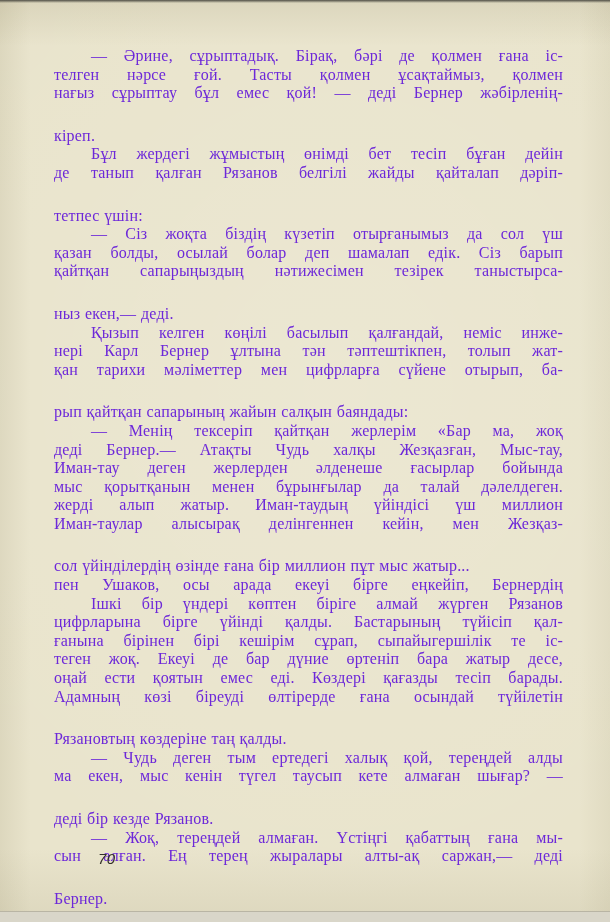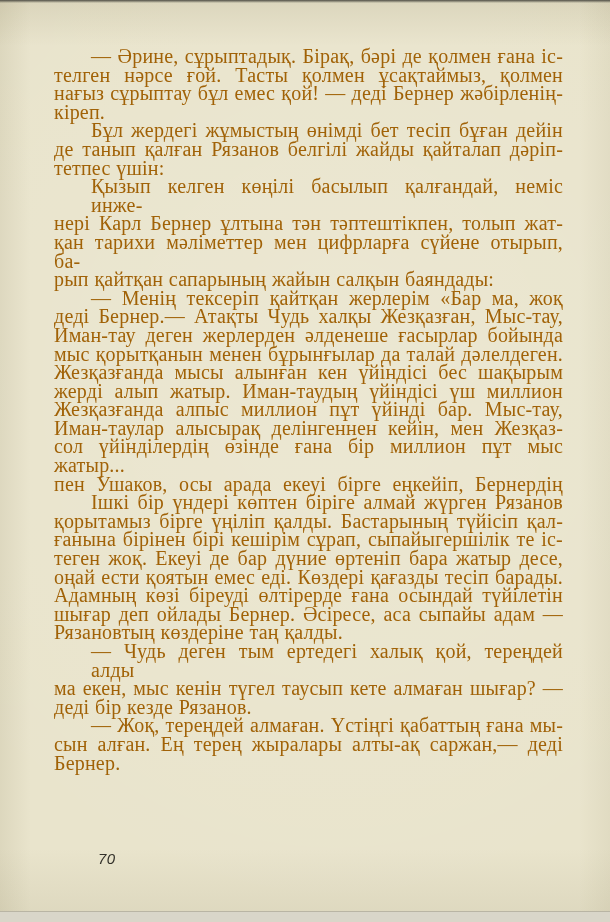--- a/index.html
+++ b/index.html
@@ -22,32 +22,32 @@
   .scan-bottom-edge {
     position: absolute; left: 0; right: 0; bottom: 0; height: 10px;
     background: #d9d6c9;
     box-shadow: 0 -1px 0 #b9b5a4;
   }
   .text-block {
     position: absolute;
     left: 54px;
     top: 47px;
     width: 509px;
-    color: #a16207;
-    font-size: 20px;
+    color: #6d28d9;
+    font-size: 16px;
     line-height: 18.6px;
     letter-spacing: 0.2px;
     word-spacing: 0.5px;
   }
   .paragraph { margin: 0; }
   .line {
     text-align: justify;
     text-align-last: justify;
   }
-  .line.last { text-align-last: left; }
+  .line.last { text-align-last: left; margin-top: 24px; }
   .line.first { padding-left: 37px; }
   .page-number {
     position: absolute;
     left: 66px;
     top: 850px;
     color: #33312a;
     font-family: "Liberation Sans", "DejaVu Sans", sans-serif;
     font-size: 15px;
     font-style: italic;
     letter-spacing: 0.5px;
@@ -65,45 +65,48 @@
       <div class="line">телген нәрсе ғой. Тасты қолмен ұсақтаймыз, қолмен</div>
       <div class="line">нағыз сұрыптау бұл емес қой! — деді Бернер жәбірленің-</div>
       <div class="line last">кіреп.</div>
     </div>
     <div class="paragraph">
       <div class="line first">Бұл жердегі жұмыстың өнімді бет тесіп бұған дейін</div>
       <div class="line">де танып қалған Рязанов белгілі жайды қайталап дәріп-</div>
       <div class="line last">тетпес үшін:</div>
     </div>
     <div class="paragraph">
+      <div class="line first">— Сіз жоқта біздің күзетіп отырғанымыз да сол үш</div>
+      <div class="line">қазан болды, осылай болар деп шамалап едік. Сіз барып</div>
+      <div class="line">қайтқан сапарыңыздың нәтижесімен тезірек таныстырса-</div>
+      <div class="line last">ныз екен,— деді.</div>
+    </div>
+    <div class="paragraph">
       <div class="line first">Қызып келген көңілі басылып қалғандай, неміс инже-</div>
       <div class="line">нері Карл Бернер ұлтына тән тәптештікпен, толып жат-</div>
       <div class="line">қан тарихи мәліметтер мен цифрларға сүйене отырып, ба-</div>
       <div class="line last">рып қайтқан сапарының жайын салқын баяндады:</div>
     </div>
     <div class="paragraph">
       <div class="line first">— Менің тексеріп қайтқан жерлерім «Бар ма, жоқ</div>
       <div class="line">деді Бернер.— Атақты Чудь халқы Жезқазған, Мыс-тау,</div>
       <div class="line">Иман-тау деген жерлерден әлденеше ғасырлар бойында</div>
       <div class="line">мыс қорытқанын менен бұрынғылар да талай дәлелдеген.</div>
-      <div class="line">Жезқазғанда мысы алынған кен үйіндісі бес шақырым</div>
       <div class="line">жерді алып жатыр. Иман-таудың үйіндісі үш миллион</div>
-      <div class="line">Жезқазғанда алпыс миллион пұт үйінді бар. Мыс-тау,</div>
       <div class="line">Иман-таулар алысырақ делінгеннен кейін, мен Жезқаз-</div>
       <div class="line last">сол үйінділердің өзінде ғана бір миллион пұт мыс жатыр...</div>
     </div>
     <div class="paragraph">
       <div class="line">пен Ушаков, осы арада екеуі бірге еңкейіп, Бернердің</div>
       <div class="line first">Ішкі бір үндері көптен біріге алмай жүрген Рязанов</div>
-      <div class="line">қорытамыз бірге үңіліп қалды. Бастарының түйісіп қал-</div>
+      <div class="line">цифрларына бірге үйінді қалды. Бастарының түйісіп қал-</div>
       <div class="line">ғанына бірінен бірі кешірім сұрап, сыпайыгершілік те іс-</div>
       <div class="line">теген жоқ. Екеуі де бар дүние өртеніп бара жатыр десе,</div>
       <div class="line">оңай ести қоятын емес еді. Көздері қағазды тесіп барады.</div>
       <div class="line">Адамның көзі біреуді өлтірерде ғана осындай түйілетін</div>
-      <div class="line">шығар деп ойлады Бернер. Әсіресе, аса сыпайы адам —</div>
       <div class="line last">Рязановтың көздеріне таң қалды.</div>
     </div>
     <div class="paragraph">
       <div class="line first">— Чудь деген тым ертедегі халық қой, тереңдей алды</div>
       <div class="line">ма екен, мыс кенін түгел таусып кете алмаған шығар? —</div>
       <div class="line last">деді бір кезде Рязанов.</div>
     </div>
     <div class="paragraph">
       <div class="line first">— Жоқ, тереңдей алмаған. Үстіңгі қабаттың ғана мы-</div>
       <div class="line">сын алған. Ең терең жыралары алты-ақ саржан,— деді</div>

